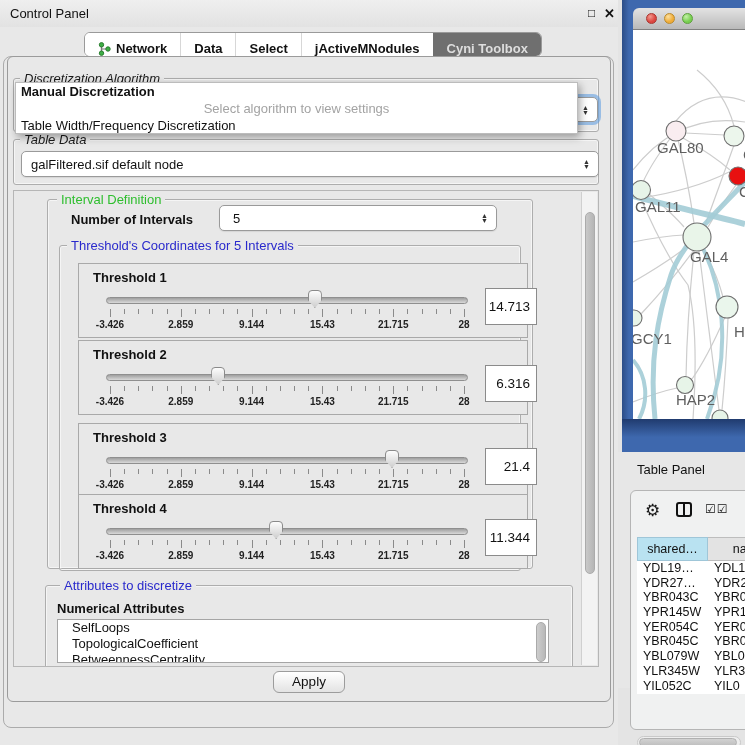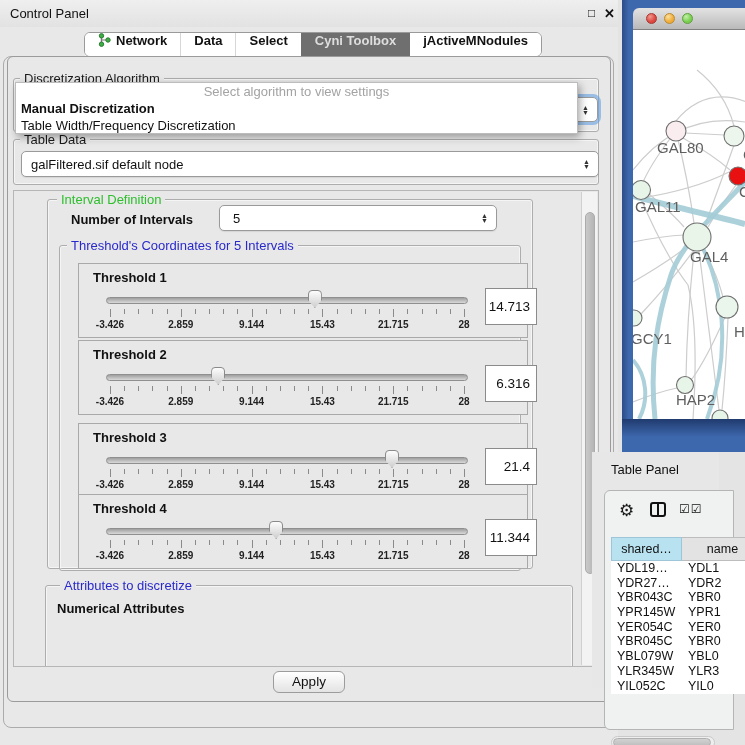--- a/index.html
+++ b/index.html
@@ -12,38 +12,38 @@
     background:linear-gradient(#efefef,#e2e2e2); }
   #cp-title { position:absolute; left:10px; top:6px; font-size:13px; color:#111; }
   .winbtn { position:absolute; top:6px; font-size:13px; color:#111; cursor:default; }
   #float-btn { left:588px; font-size:12px; }
   #close-btn { left:604px; font-weight:bold; }
 
   
   .tabbar { position:absolute; display:flex; border:1px solid #9a9a9a; border-radius:6px;
     background:#fff; overflow:hidden; height:25px; box-shadow:0 1px 1px rgba(255,255,255,.8); }
   #top-tabbar { left:84px; top:32px; }
-  .tab { display:flex; align-items:flex-start; gap:5px; padding:0 13px; font-size:13px; font-weight:600;
+  .tab { display:flex; align-items:flex-end; gap:5px; padding:0 13px; font-size:13px; font-weight:600;
     color:#111; background:#fff; border-left:1px solid #d7d7d7; white-space:nowrap; }
   .tab:first-child { border-left:none; }
   .tab.sel { background:#6f6f6f; color:#dedede; border-left-color:#6f6f6f; }
   .tab.sel + .tab { border-left-color:#6f6f6f; }
 
   
   #outer-border { position:absolute; left:3px; top:56px; width:611px; height:672px;
     border:1px solid #ababab; border-radius:8px; }
   #content-border { position:absolute; left:7px; top:56px; width:604px; height:646px;
     border:1px solid #9b9b9b; border-radius:6px; background:#e8e8e8; }
 
   
   .group { position:absolute; border:1px solid #adadad; border-radius:3px;
     box-shadow:inset 0 0 0 1px rgba(255,255,255,.55); }
   .group-title { position:absolute; transform:translateY(-50%); background:#e8e8e8;
     padding:0 4px; font-size:13px; white-space:nowrap; }
-  .t-black { color:#1a1a1a; }
+  .t-black { color:#1a1a1a;font-style:italic; }
   .t-green { color:#2ebe2e; }
   .t-blue  { color:#2929cc; }
 
   
   .combo { position:absolute; background:#fff; border:1px solid #9a9a9a; border-radius:5px;
     font-size:13px; color:#111; display:flex; align-items:center; padding-left:9px;
     box-shadow:0 1px 1px rgba(0,0,0,.08); }
   .stepper { position:absolute; right:8px; top:50%; transform:translateY(-50%);
     display:flex; flex-direction:column; line-height:5px; font-size:7px; color:#333; }
 
@@ -105,21 +105,21 @@
     border-radius:6px 0 0 0; }
   .light { position:absolute; top:5px; width:11px; height:11px; border-radius:50%; }
   #light-red    { left:13px; background:radial-gradient(circle at 35% 30%,#f29a8e,#dc4640 60%); border:1px solid #a8362f; }
   #light-yellow { left:31px; background:radial-gradient(circle at 35% 30%,#fbe0a0,#f0ac38 60%); border:1px solid #b98a2d; }
   #light-green  { left:49px; background:radial-gradient(circle at 35% 30%,#c4f0a8,#77cf4f 60%); border:1px solid #5d9f3c; }
   #net-canvas { position:absolute; left:11px; top:30px; width:112px; height:389px; background:#fff; overflow:hidden; }
   #net-bottom { position:absolute; left:0; top:419px; width:123px; height:33px;
     background:linear-gradient(#203b6e,#3e68ae 55%); }
 
   
-  #table-panel { position:absolute; left:592px; top:452px; width:127px; height:236px; background:#e7e7e7; }
+  #table-panel { position:absolute; left:618px; top:452px; width:127px; height:236px; background:#e7e7e7; }
   #tp-title { position:absolute; left:19px; top:10px; font-size:13px; color:#111; }
   #tp-inner { position:absolute; left:12px; top:38px; width:130px; height:240px;
     background:#f0f1f1; border:1px solid #b5b5b5; border-radius:6px 0 0 6px; }
   .tp-toolbar { position:absolute; left:0; top:8px; width:100%; height:24px; }
   #gear-ic { position:absolute; left:14px; top:1px; font-size:17px; color:#1a1a1a; }
   #col-ic { position:absolute; left:45px; top:3px; width:16px; height:15px;
     border:2px solid #111; border-radius:3px; }
   #col-ic::after { content:""; position:absolute; left:5px; top:0; width:2px; height:11px; background:#111; }
   #checks-ic { position:absolute; left:74px; top:3px; font-size:12px; color:#111; letter-spacing:1px; }
   #tp-table { position:absolute; left:6px; top:46px; width:160px; }
@@ -161,40 +161,40 @@
         <circle cx="10" cy="7" r="2.2" fill="#3fae46" stroke="#2a7d30"></circle>
       </svg>
       <span>Network</span>
     </div>
     <div class="tab">
       <span>Data</span>
     </div>
     <div class="tab">
       <span>Select</span>
     </div>
+    <div class="tab">
+      <span>jActiveMNodules</span>
+    </div>
     <div class="tab sel">
       <span>Cyni Toolbox</span>
-    </div>
-    <div class="tab">
-      <span>jActiveMNodules</span>
     </div>
   </div>
 
   <div id="outer-border"></div>
   <div id="content-border"></div>
 
   <div class="group" style="left:13px; top:78px; width:586px; height:54px;"></div>
   <span class="group-title t-black" style="left:20px; top:78px;">Discretization Algorithm</span>
   <div id="hidden-combo" class="combo">
     <span class="stepper">▲<br>▼</span>
   </div>
 
   <div id="algo-popup">
+    <div class="popup-row bold">Manual Discretization</div>
     <div class="popup-row placeholder">Select algorithm to view settings</div>
-    <div class="popup-row bold">Manual Discretization</div>
     <div class="popup-row">Table Width/Frequency Discretization</div>
   </div>
 
   <div class="group" style="left:13px; top:139px; width:586px; height:46px;"></div>
   <span class="group-title t-black" style="left:20px; top:139px;">Table Data</span>
   <div class="combo" style="left:21px; top:151px; width:578px; height:26px;">
     <span>galFiltered.sif default node</span>
     <span class="stepper">▲<br>▼</span>
   </div>
 
@@ -380,20 +380,26 @@
         <span style="left:60%">15.43</span>
         <span style="left:80%">21.715</span>
         <span style="left:100%">28</span>
       </div>
       <div class="val-box">11.344</div>
     </div>
 
     <div class="group" style="left:31px; top:394px; width:528px; height:110px;"></div>
     <span class="group-title t-blue" style="left:46px; top:394px;">Attributes to discretize</span>
     <span style="position:absolute; left:43px; top:410px; font-size:13px; font-weight:bold; color:#111;">Numerical Attributes</span>
+    <div id="attr-list" style="top:428px; left:43px;">
+      <div class="item">SelfLoops</div>
+      <div class="item">TopologicalCoefficient</div>
+      <div class="item">BetweennessCentrality</div>
+      <div id="attr-scroll"></div>
+    </div>
 
     <div class="vscroll-track">
       <div class="vscroll-thumb" style="top:20px; height:362px;"></div>
     </div>
   </div>
 
   <div id="apply-btn">Apply</div>
 
 </div>
 

